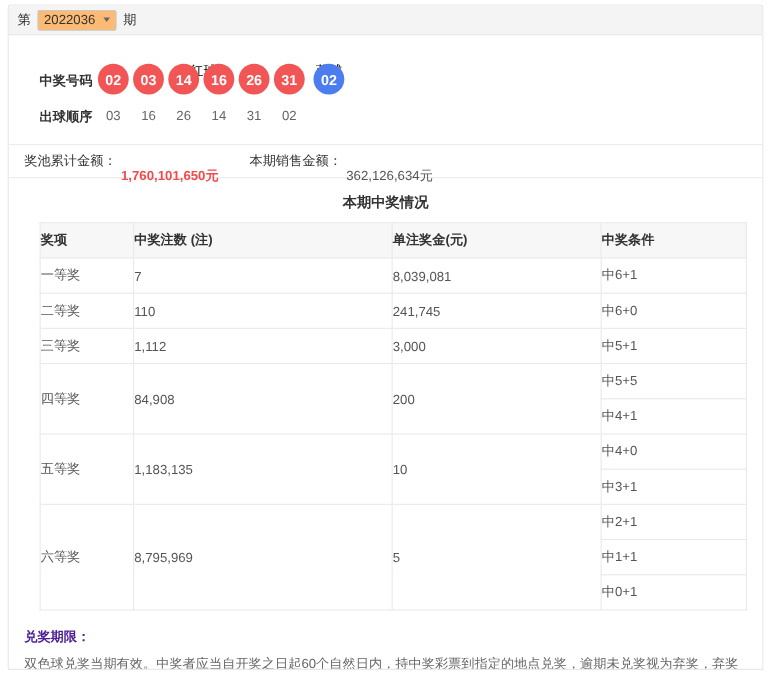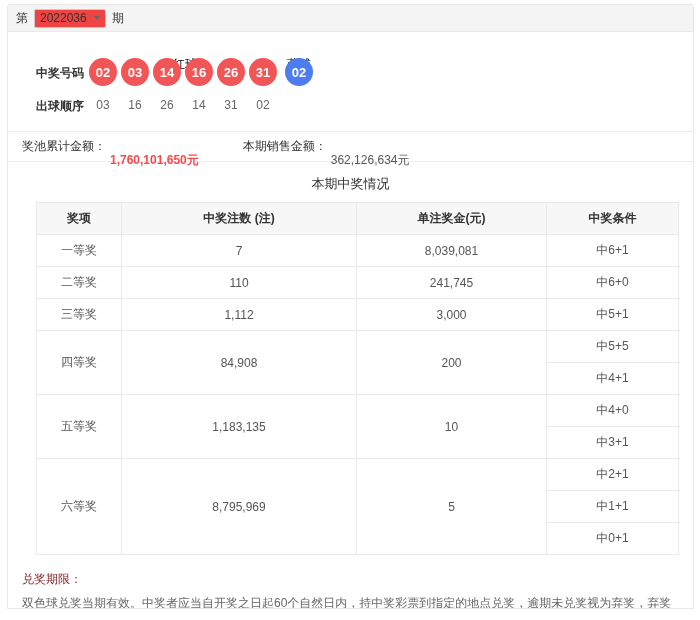--- a/index.html
+++ b/index.html
@@ -5,21 +5,21 @@
   * { margin:0; padding:0; box-sizing:border-box; }
   html,body { width:700px; height:620px; background:#ffffff;
     font-family:"Liberation Sans","DejaVu Sans",sans-serif; font-size:12px; color:#333; }
   .card { position:absolute; left:7px; top:4px; width:687px; height:605px;
     background:#fff; border:1px solid #e8e8e8; border-radius:3px 3px 0 0; overflow:hidden; }
 
   
   .topbar { height:27px; background:#f4f4f4; border-bottom:1px solid #e8e8e8;
     display:flex; align-items:center; padding:0 12px 0 8px; }
   .topbar .lbl { color:#333; }
-  .issue-select { margin:0 6px; width:72px; height:19px; background:#ef4444; border:1px solid #c9c9c9;
+  .issue-select { margin:0 6px; width:72px; height:19px; background:#fdba74; border:1px solid #c9c9c9;
     border-radius:2px; display:inline-flex; align-items:center; justify-content:space-between;
     padding:0 5px; cursor:pointer; color:#333; }
   .caret { width:0; height:0; border-left:3px solid transparent; border-right:3px solid transparent;
     border-top:4px solid #666; margin-left:4px; }
   .topbar .spacer { flex:1; }
   .draw-time { color:#8a8a8a; }
 
   
   .numbers { position:relative; height:100px; border-bottom:1px solid #ececec; }
   .group-label { position:absolute; top:24px; color:#000000; }
@@ -32,35 +32,35 @@
   .ball.red  { background:#f25555; }
   .ball.blue { background:#4c7df0; }
   .blue-ball-wrap { position:absolute; left:277px; top:26px; }
   .order-row { position:absolute; left:81px; top:66px; display:flex; gap:4px; }
   .order-row span { width:28px; text-align:center; color:#666; }
 
   
   .pool { height:30px; border-bottom:1px solid #ececec; display:flex; align-items:center; padding-left:14px; }
   .pool .plabel { color:#333; }
   .pool .pvalue-red { color:#f34b4b; font-weight:bold; margin-left:4px;margin-top:28px; }
-  .pool .sales { margin-left:44px; }
+  .pool .sales { margin-left:28px; }
   .pool .pvalue { color:#555; margin-left:4px;margin-top:28px; }
 
   
   .table-section { padding-top:12px; }
-  .table-title { text-align:center; font-weight:normal; font-size:13px; color:#333; height:20px;
+  .table-title { text-align:center; font-weight:bold; font-size:13px; color:#333; height:20px;
     line-height:20px; margin-bottom:8px; }
   table.prize { margin-left:28px; width:642px; border-collapse:collapse; table-layout:fixed; }
-  table.prize th, table.prize td { border:1px solid #e9e9e9; height:32px; text-align:center;
+  table.prize th, table.prize td { border:1px solid #e9e9e9; height:32px; text-align:left;
     font-size:12px; font-weight:normal; color:#555; }
   table.prize th { background:#f7f7f7; color:#333; font-weight:bold; }
 
   
   .notes { padding:16px 14px 0 14px; }
-  .notes .ntitle { font-weight:normal; color:#7f1d1d; margin-bottom:6px; }
+  .notes .ntitle { font-weight:bold; color:#4c1d95; margin-bottom:6px; }
   .notes .nbody { color:#666; line-height:1.5; }
 </style>
 </head>
 <body>
 
 <div class="card">
 
   <div class="topbar">
     <span class="lbl">第</span>
     <span class="issue-select">

